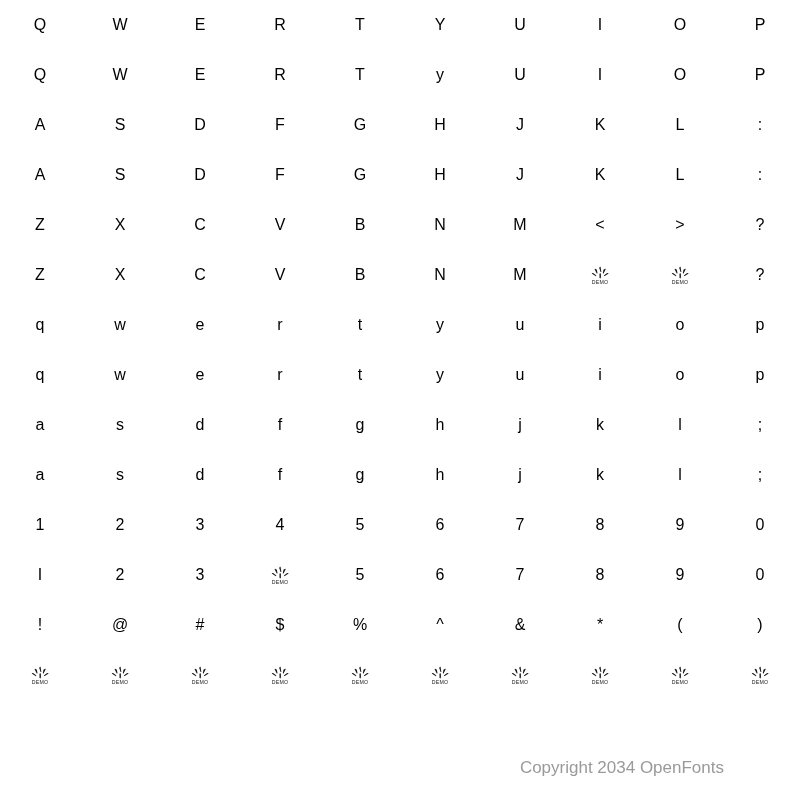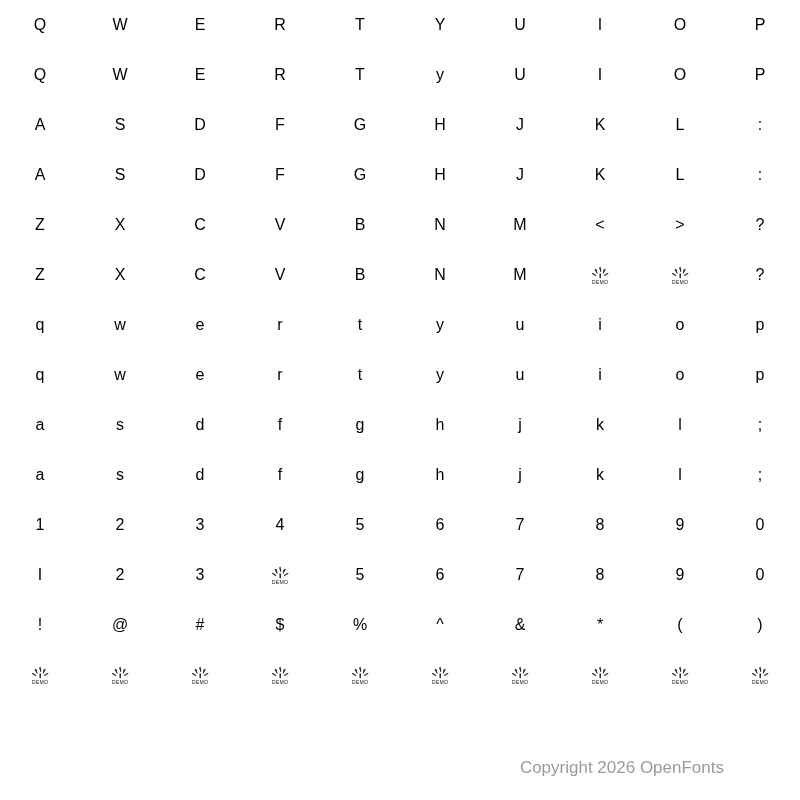--- a/index.html
+++ b/index.html
@@ -631,14 +631,14 @@
               <path class="ink" d="M14.9 4.0c.5-.4.9-.1.7.5l-1.9 3.8c-.3.6-1.0.3-.9-.4l.8-3.4z"></path>
               <path class="ink" d="M2.4 8.0c-.6-.1-.8.4-.3.7l3.4 2.3c.6.4 1.0-.2.6-.7l-2.6-2.0z"></path>
               <path class="ink" d="M17.9 8.0c.6-.1.8.4.3.7l-3.4 2.3c-.6.4-1.0-.2-.6-.7l2.6-2.0z"></path>
               <path class="ink" d="M10.2 8.2c.4 0 .7.3.7.8v3.6c0 .5-.3.8-.7.8s-.7-.3-.7-.8V9.0c0-.5.3-.8.7-.8z"></path>
             </g>
             <text x="10" y="18.6" text-anchor="middle" font-size="5.2" font-family="Liberation Sans, sans-serif" class="ink" style="letter-spacing:0.2px">DEMO</text>
           </svg>
         </span>
       </div>
     </div>
-  <div class="footer">Copyright 2026 OpenFonts</div>
+  <div class="footer">Copyright 2034 OpenFonts</div>
 </div>
 
 </body></html>

